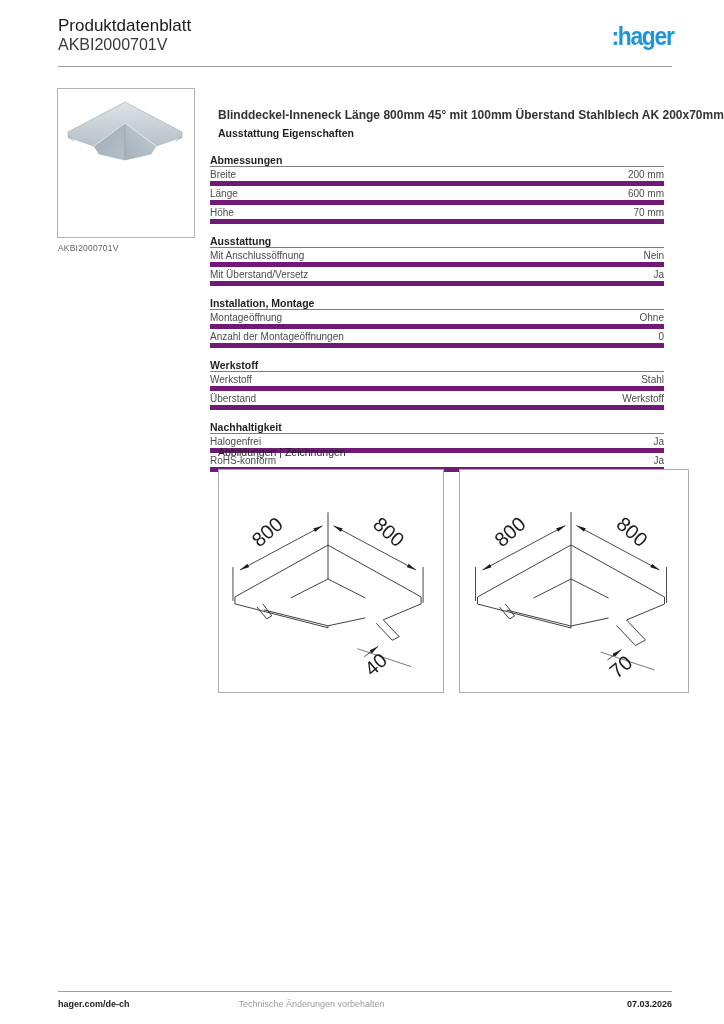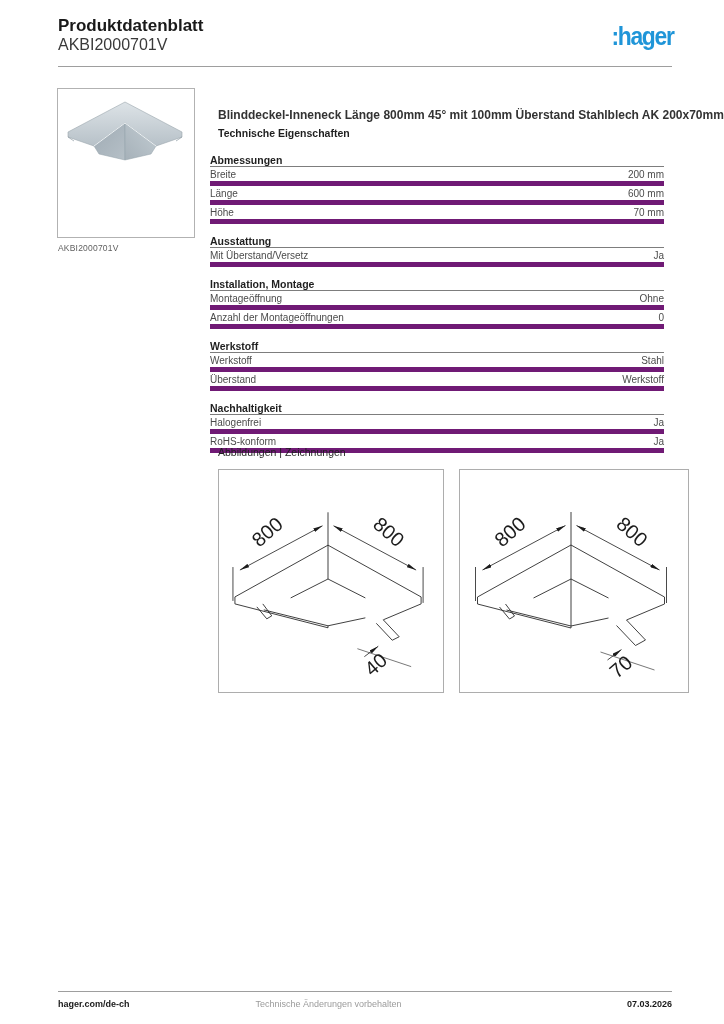--- a/index.html
+++ b/index.html
@@ -1,21 +1,21 @@
 <!DOCTYPE html>
 <html><head>
 <meta charset="utf-8">
 <style>
   html,body{margin:0;padding:0;background:#ffffff;}
   .page{
     position:relative;width:724px;height:1024px;background:#ffffff;overflow:hidden;
     font-family:"Liberation Sans","DejaVu Sans",sans-serif;color:#1a1a1a;
   }
   
-  .hdr-title{position:absolute;left:58px;top:16px;font-size:17px;font-weight:bold;color:#1a1a1a;}
+  .hdr-title{position:absolute;left:58px;top:16px;font-size:17px;font-weight:normal;color:#1a1a1a;}
   .hdr-sub{position:absolute;left:58px;top:36px;font-size:16px;font-weight:normal;color:#3a3a3a;}
   .logo{position:absolute;top:21px;right:51px;font-size:26px;font-weight:bold;
         letter-spacing:-1.5px;transform:scaleX(.88);transform-origin:right top;}
   .rule-top{position:absolute;left:58px;top:66px;width:614px;height:0;border-top:1px solid #9e9e9e;}
   
   .photo-box{position:absolute;left:57px;top:88px;width:136px;height:148px;border:1px solid #b2b2b2;background:#fff;}
   .photo-caption{position:absolute;left:58px;top:243px;font-size:8.5px;color:#5f5f5f;letter-spacing:.2px;}
   
   .prod-title{position:absolute;left:218px;top:108px;width:460px;font-size:12px;font-weight:bold;color:#333;white-space:nowrap;}
   .tech-head{position:absolute;left:218px;top:127px;font-size:10.5px;font-weight:bold;color:#1f1f1f;}
@@ -27,21 +27,21 @@
   .row .val{white-space:nowrap;text-align:right;}
   
   .draw-head{position:absolute;left:218px;top:446px;font-size:10.5px;font-weight:normal;color:#1f1f1f;}
   .draw-box{position:absolute;top:469px;height:222px;border:1px solid #adadad;background:#fff;}
   .draw-box.b1{left:218px;width:224px;}
   .draw-box.b2{left:459px;width:228px;}
   .draw-box svg{width:100%;height:100%;display:block;}
   
   .rule-bot{position:absolute;left:58px;top:991px;width:614px;height:0;border-top:1px solid #9e9e9e;}
   .foot-left{position:absolute;left:58px;top:999px;font-size:9px;font-weight:bold;color:#1a1a1a;}
-  .foot-center{position:absolute;left:58px;top:999px;width:541px;text-align:center;font-size:9px;color:#9b9b9b;}
+  .foot-center{position:absolute;left:41px;top:999px;width:541px;text-align:center;font-size:9px;color:#9b9b9b;}
   .foot-right{position:absolute;right:52px;top:999px;font-size:9px;font-weight:bold;color:#1a1a1a;}
   .dimtxt{font-size:20px;fill:#1c1c1c;font-family:"Liberation Sans","DejaVu Sans",sans-serif;}
 </style>
 </head>
 <body>
 
 <div class="page">
 
   <div class="hdr-title">Produktdatenblatt</div>
   <div class="hdr-sub">AKBI2000701V</div>
@@ -67,39 +67,43 @@
       <path d="M67,13 L10,43 L10,48 L36,57 L67,34 L98,57 L124,48 L124,43 Z" fill="url(#gTop)" stroke="#9aa6ad" stroke-width="0.6"></path>
       <path d="M36,57 L67,34 L67,71 L41,65 Z" fill="url(#gL)" stroke="#93a0a8" stroke-width="0.5"></path>
       <path d="M67,34 L98,57 L93,65 L67,71 Z" fill="url(#gR)" stroke="#93a0a8" stroke-width="0.5"></path>
       <path d="M36,57 L67,34 L98,57" fill="none" stroke="#edf1f3" stroke-width="1"></path>
       <path d="M10,48 L16,52 M124,48 L118,52" stroke="#8d99a2" stroke-width="0.7"></path>
     </svg>
   </div>
   <div class="photo-caption">AKBI2000701V</div>
 
   <div class="prod-title">Blinddeckel-Inneneck Länge 800mm 45° mit 100mm Überstand Stahlblech AK 200x70mm</div>
-  <div class="tech-head">Technische Eigenschaften</div>
+  <div class="tech-head">Ausstattung Eigenschaften</div>
   <div class="sections">
       <div class="section">
         <div class="sec-title">Abmessungen</div>
         <div class="row">
           <span class="lab">Breite</span>
           <span class="val">200 mm</span>
         </div>
         <div class="row">
           <span class="lab">Länge</span>
           <span class="val">600 mm</span>
         </div>
         <div class="row">
           <span class="lab">Höhe</span>
           <span class="val">70 mm</span>
         </div>
       </div>
       <div class="section">
         <div class="sec-title">Ausstattung</div>
+        <div class="row">
+          <span class="lab">Mit Anschlussöffnung</span>
+          <span class="val">Nein</span>
+        </div>
         <div class="row">
           <span class="lab">Mit Überstand/Versetz</span>
           <span class="val">Ja</span>
         </div>
       </div>
       <div class="section">
         <div class="sec-title">Installation, Montage</div>
         <div class="row">
           <span class="lab">Montageöffnung</span>
           <span class="val">Ohne</span>

